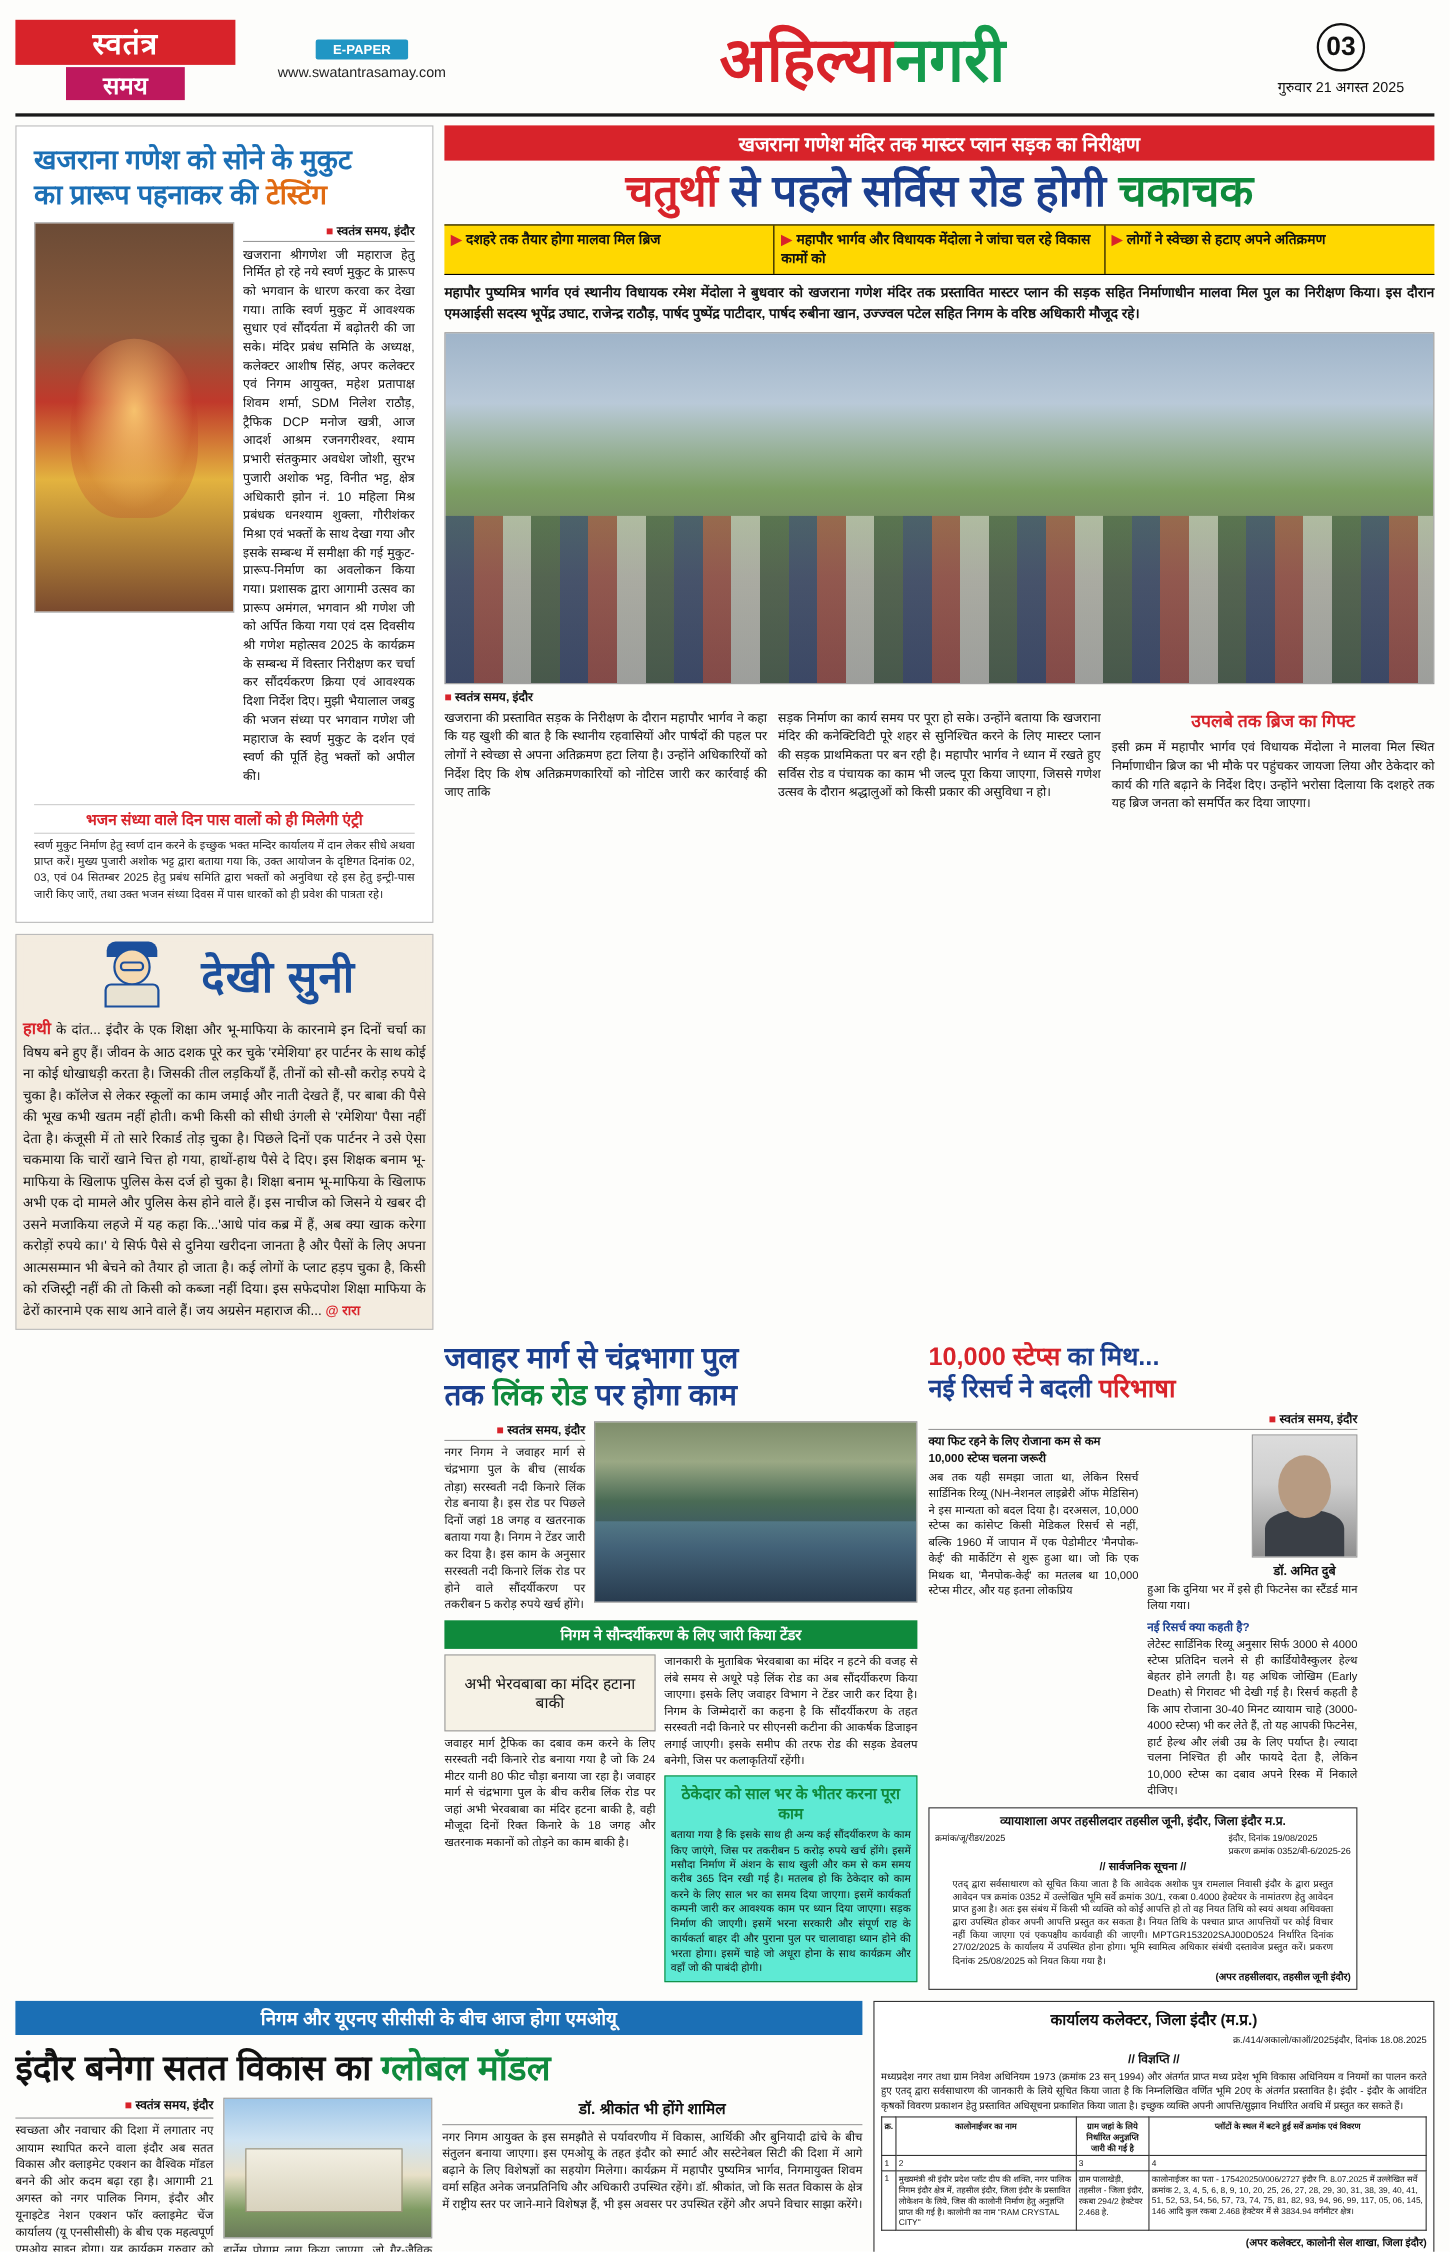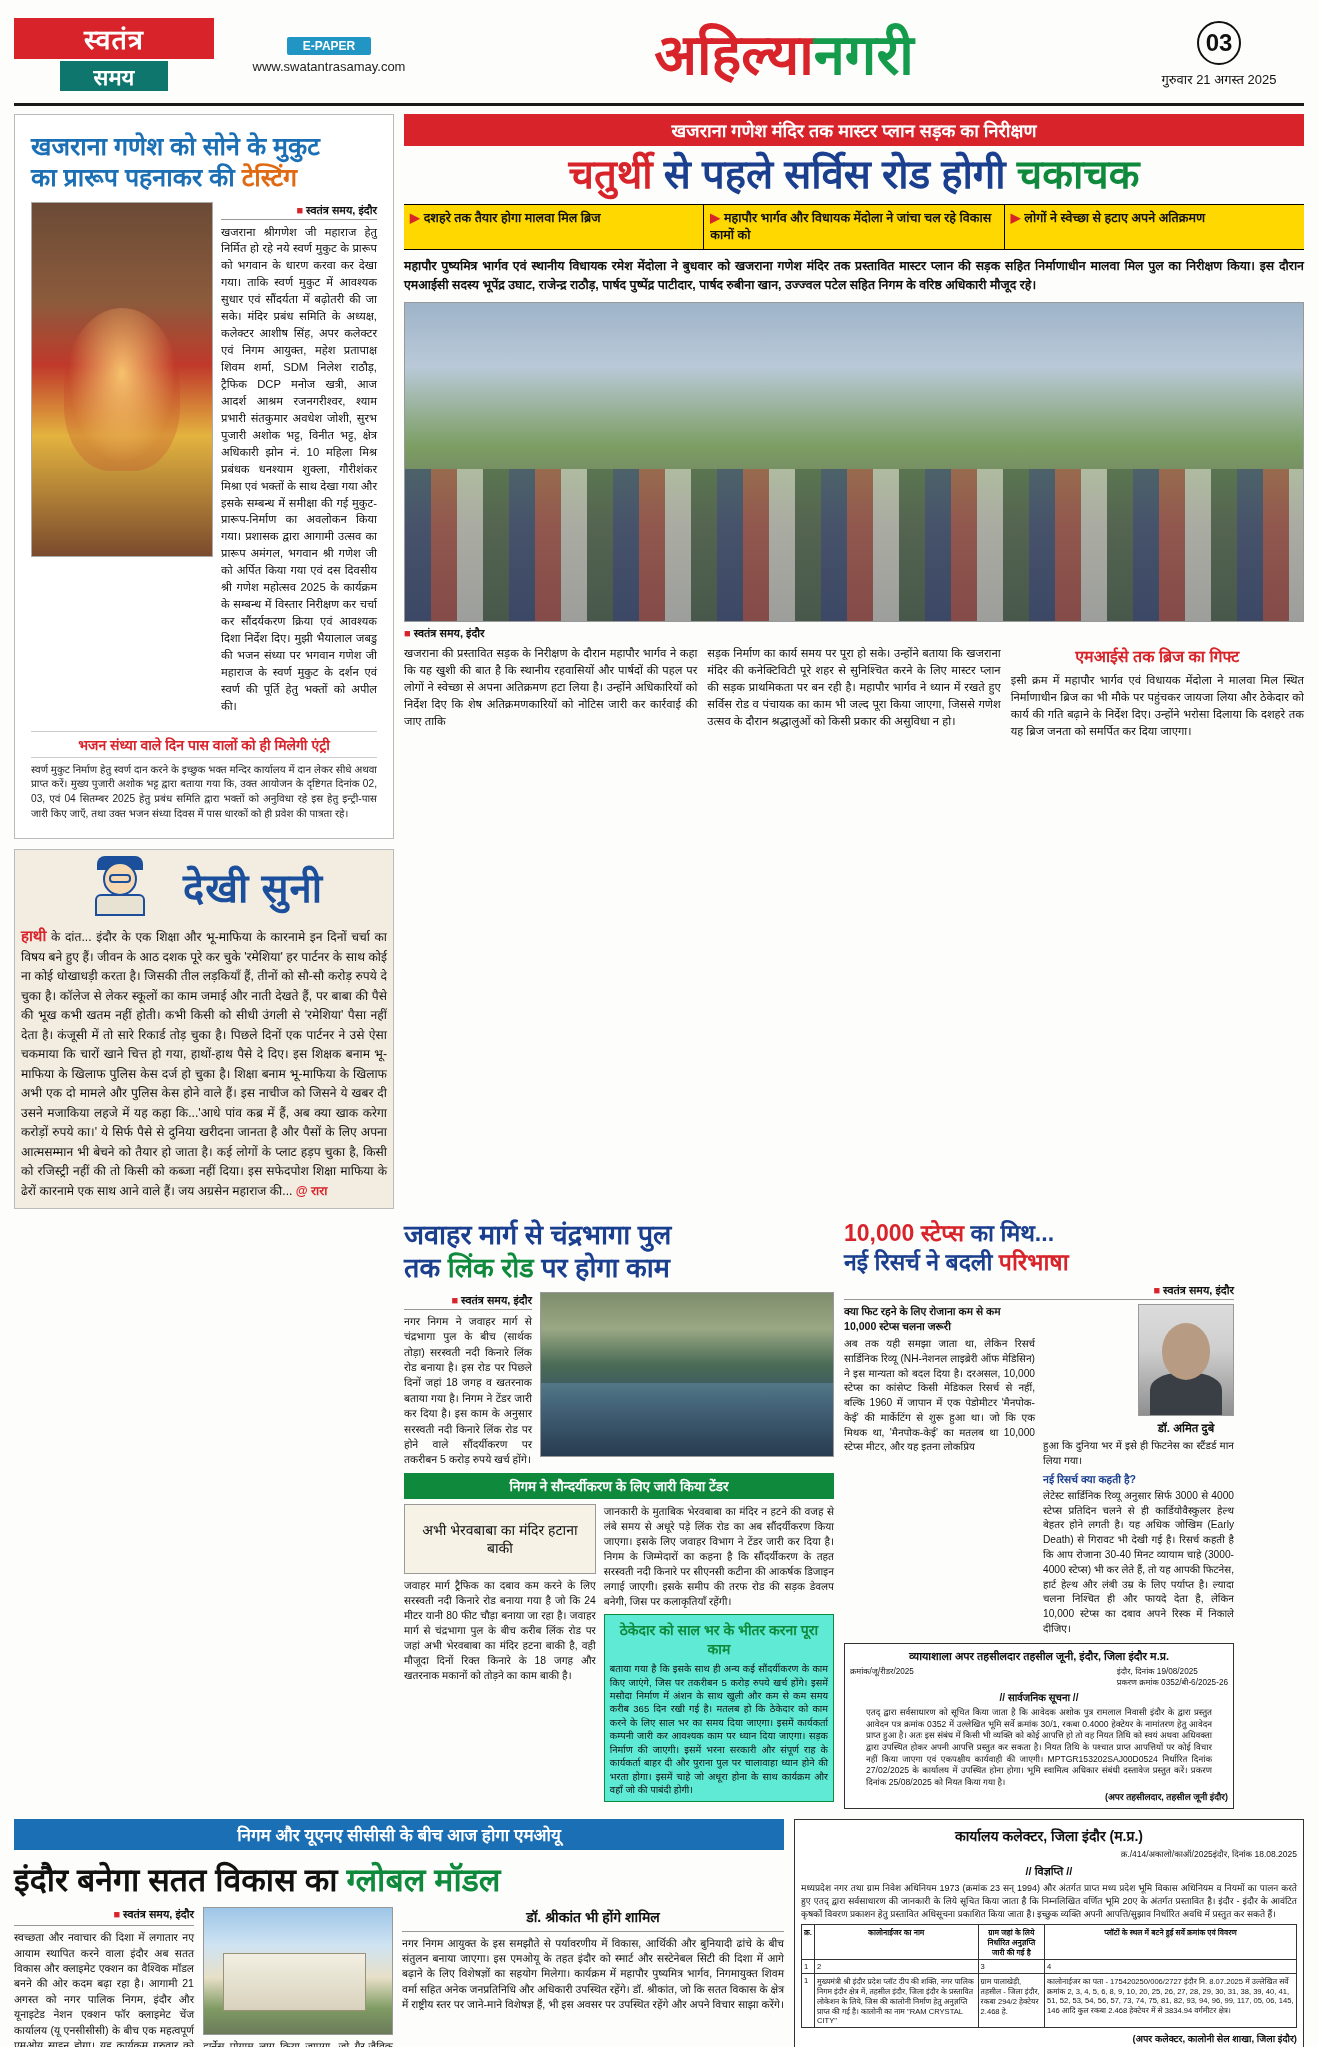--- a/index.html
+++ b/index.html
@@ -10,21 +10,21 @@
     font-family:"Liberation Sans", sans-serif;
     color:#111;
     overflow:hidden;
   }
   .page { position:relative; width:1318px; height:2047px; background:#fdfdfb; padding:10px 14px; }
 
   
   .masthead { display:flex; align-items:center; height:96px; border-bottom:3px solid #1a1a1a; padding-bottom:4px; }
   .logo-box { width:200px; }
   .logo-red { background:#d8232a; color:#fff; font-weight:bold; font-size:27px; text-align:center; padding:2px 6px; letter-spacing:1px; }
-  .logo-sub { background:#0f766e; color:#fff; font-weight:bold; font-size:22px; text-align:center; margin-top:2px; width:108px; margin-left:auto; margin-right:auto;}
+  .logo-sub { background:#be185d; color:#fff; font-weight:bold; font-size:22px; text-align:center; margin-top:2px; width:108px; margin-left:auto; margin-right:auto;}
   .epaper-box { margin-left:10px; width:210px; text-align:center; }
   .epaper-tag { background:#2196c4; color:#fff; font-size:12px; font-weight:bold; display:inline-block; padding:2px 16px; border-radius:2px; }
   .epaper-url { font-size:13px; color:#222; margin-top:4px; }
   .title-main { flex:1; text-align:center; }
   .title-main .t1 { font-size:56px; font-weight:bold; line-height:1; }
   .title-main .t1 .red { color:#d8232a; }
   .title-main .t1 .green { color:#159b4c; }
   .pagebox { width:170px; text-align:center; }
   .pagenum { display:inline-block; border:2px solid #111; border-radius:50%; width:44px; height:44px; line-height:40px; font-size:24px; font-weight:bold; }
   .pagedate { font-size:13px; margin-top:5px; }
@@ -215,21 +215,21 @@
           <div class="cell">महापौर भार्गव और विधायक मेंदोला ने जांचा चल रहे विकास कामों को</div>
           <div class="cell">लोगों ने स्वेच्छा से हटाए अपने अतिक्रमण</div>
         </div>
         <div class="intro-text">महापौर पुष्यमित्र भार्गव एवं स्थानीय विधायक रमेश मेंदोला ने बुधवार को खजराना गणेश मंदिर तक प्रस्तावित मास्टर प्लान की सड़क सहित निर्माणाधीन मालवा मिल पुल का निरीक्षण किया। इस दौरान एमआईसी सदस्य भूपेंद्र उघाट, राजेन्द्र राठौड़, पार्षद पुष्पेंद्र पाटीदार, पार्षद रुबीना खान, उज्ज्वल पटेल सहित निगम के वरिष्ठ अधिकारी मौजूद रहे।</div>
         <div class="big-photo ph-road"></div>
         <div class="photo-credit">स्वतंत्र समय, इंदौर</div>
         <div class="rt-cols">
           <div class="c">खजराना की प्रस्तावित सड़क के निरीक्षण के दौरान महापौर भार्गव ने कहा कि यह खुशी की बात है कि स्थानीय रहवासियों और पार्षदों की पहल पर लोगों ने स्वेच्छा से अपना अतिक्रमण हटा लिया है। उन्होंने अधिकारियों को निर्देश दिए कि शेष अतिक्रमणकारियों को नोटिस जारी कर कार्रवाई की जाए ताकि</div>
           <div class="c">सड़क निर्माण का कार्य समय पर पूरा हो सके। उन्होंने बताया कि खजराना मंदिर की कनेक्टिविटी पूरे शहर से सुनिश्चित करने के लिए मास्टर प्लान की सड़क प्राथमिकता पर बन रही है। महापौर भार्गव ने ध्यान में रखते हुए सर्विस रोड व पंचायक का काम भी जल्द पूरा किया जाएगा, जिससे गणेश उत्सव के दौरान श्रद्धालुओं को किसी प्रकार की असुविधा न हो।</div>
           <div class="c">
-            <div class="gift-head">एमआईसे तक ब्रिज का गिफ्ट</div>
+            <div class="gift-head">उपलबे तक ब्रिज का गिफ्ट</div>
             <div style="margin-top:3px">इसी क्रम में महापौर भार्गव एवं विधायक मेंदोला ने मालवा मिल स्थित निर्माणाधीन ब्रिज का भी मौके पर पहुंचकर जायजा लिया और ठेकेदार को कार्य की गति बढ़ाने के निर्देश दिए। उन्होंने भरोसा दिलाया कि दशहरे तक यह ब्रिज जनता को समर्पित कर दिया जाएगा।</div>
           </div>
         </div>
       </div>
     </div>
   </div>
 
   <div class="mid">
 
     <div style="width:380px"></div>

